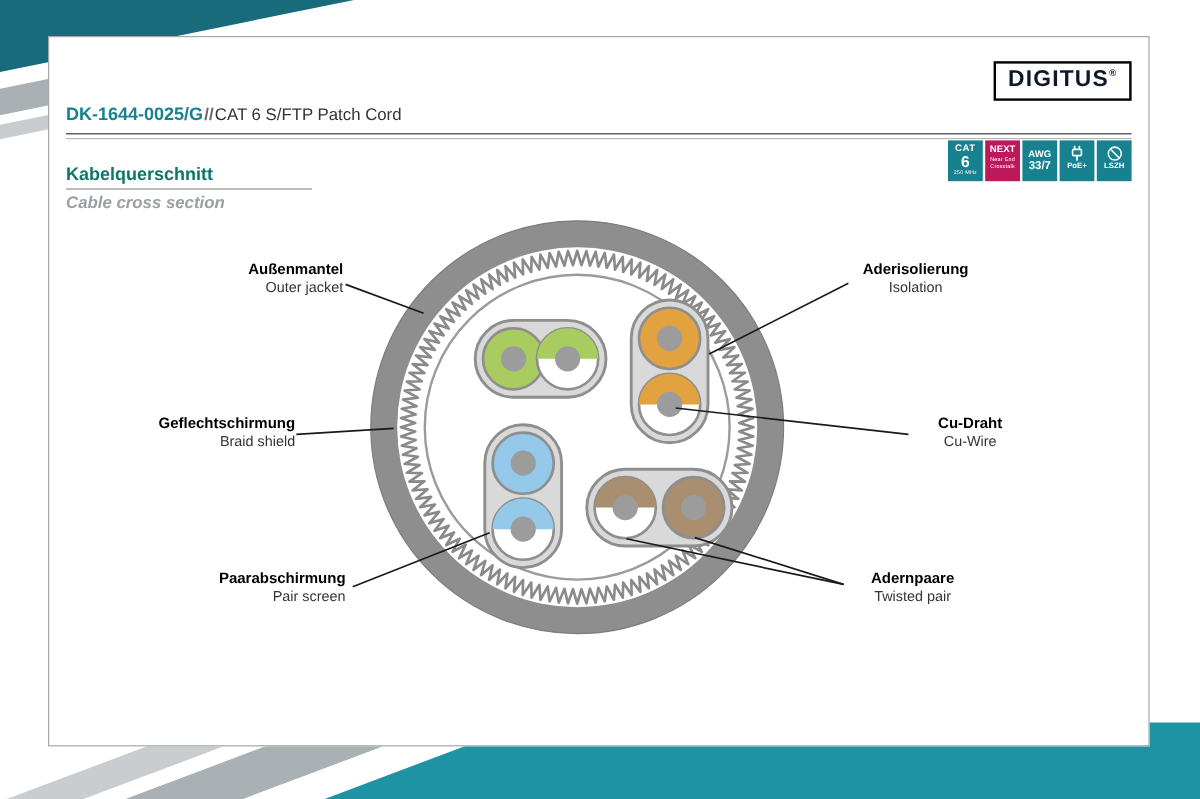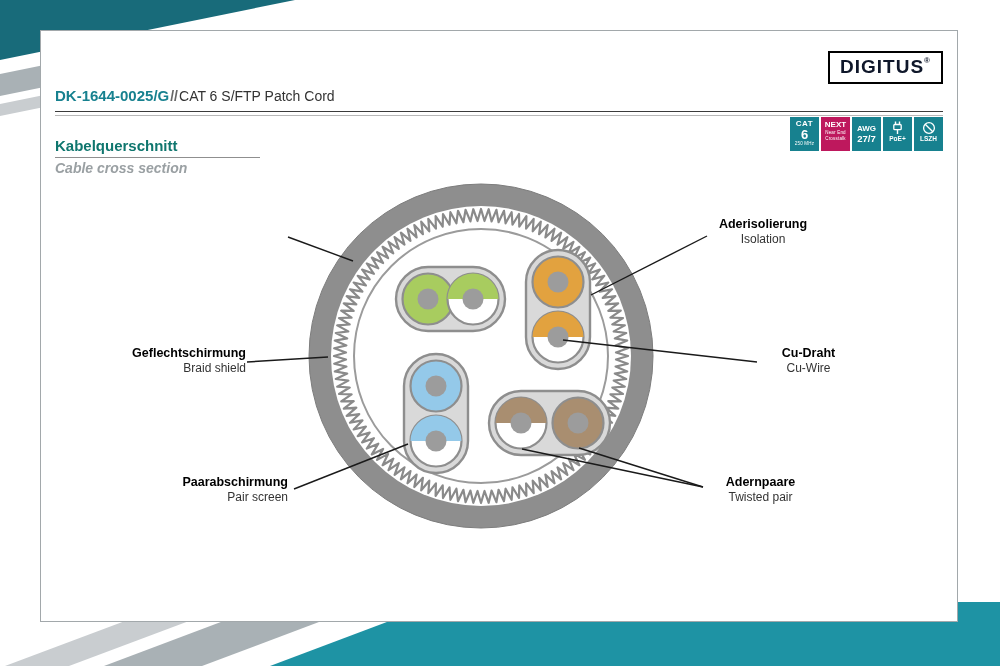--- a/index.html
+++ b/index.html
@@ -85,21 +85,21 @@
       <div class="b-big">6</div>
       <div class="b-tiny">250 MHz</div>
     </div>
     <div class="badge" style="background: #be185d;">
       <div class="b-l1n">NEXT</div>
       <div class="b-tiny">Near End</div>
       <div class="b-tiny">Crosstalk</div>
     </div>
     <div class="badge" style="background: rgb(23, 129, 143);">
       <div class="b-awg1">AWG</div>
-      <div class="b-mid">27/7</div>
+      <div class="b-mid">33/7</div>
     </div>
     <div class="badge" style="background: rgb(23, 129, 143);">
       <svg class="b-icon" width="13" height="14" viewBox="0 0 13 14">
         <path d="M4.5 0.5 V3.5 M8.5 0.5 V3.5" stroke="#fff" stroke-width="1.4" fill="none"></path>
         <rect x="2.8" y="3.5" width="7.4" height="5.2" rx="1" fill="none" stroke="#fff" stroke-width="1.3"></rect>
         <path d="M6.5 8.7 V13" stroke="#fff" stroke-width="1.4" fill="none"></path>
       </svg>
       <div class="b-lbl">PoE+</div>
     </div>
     <div class="badge" style="background: rgb(23, 129, 143);">
@@ -160,20 +160,24 @@
       <line x1="247" y1="206" x2="312" y2="230"></line>
       <line x1="666" y1="205" x2="550" y2="264"></line>
       <line x1="206" y1="331" x2="287" y2="326"></line>
       <line x1="716" y1="331" x2="522" y2="309"></line>
       <line x1="253" y1="458" x2="367" y2="413"></line>
       <line x1="481" y1="418" x2="662" y2="456"></line>
       <line x1="538" y1="417" x2="662" y2="456"></line>
     </g>
   </svg>
 
+  <div class="callout co-right" style="left:85px;top:186px;width:160px">
+    <div class="de">Außenmantel</div>
+    <div class="en">Outer jacket</div>
+  </div>
 
   <div class="callout co-center" style="left:652px;top:186px;width:140px">
     <div class="de">Aderisolierung</div>
     <div class="en">Isolation</div>
   </div>
 
   <div class="callout co-right" style="left:35px;top:315px;width:170px">
     <div class="de">Geflechtschirmung</div>
     <div class="en">Braid shield</div>
   </div>

